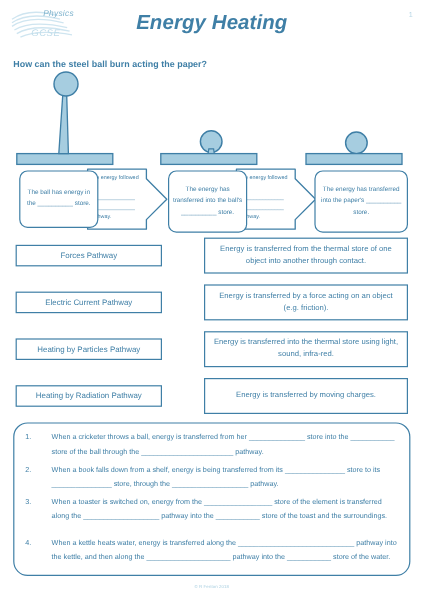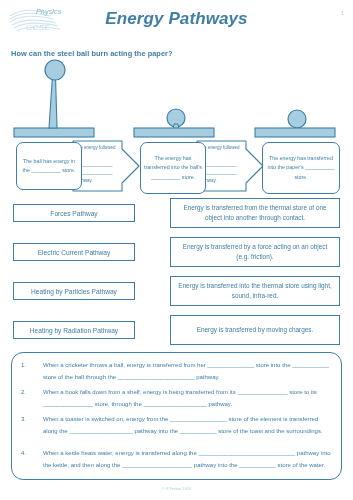--- a/index.html
+++ b/index.html
@@ -190,21 +190,21 @@
           <path d="M2 15 C12 8, 26 8, 42 12"></path>
           <path d="M2 18 C12 11, 28 11, 45 15"></path>
           <path d="M4 21 C14 15, 30 15, 48 19"></path>
           <path d="M6 24 C16 18, 32 18, 50 22"></path>
           <path d="M9 27 C19 22, 34 22, 52 25"></path>
         </g>
       </svg>
       <div class="logo-text-physics">Physics</div>
       <div class="logo-text-gcse">GCSE</div>
     </div>
-    <div class="title">Energy Pathways</div>
+    <div class="title">Energy Heating</div>
     <div class="page-number">1</div>
   </div>
 
   <div class="intro">How can the steel ball burn acting the paper?</div>
 
   <div class="diagram">
     <svg width="353" height="84" viewBox="0 0 353 84">
 
       <g>
         <rect x="14" y="70" width="80" height="9" fill="#a6cde0" stroke="#3f7fa6" stroke-width="1.1"></rect>

